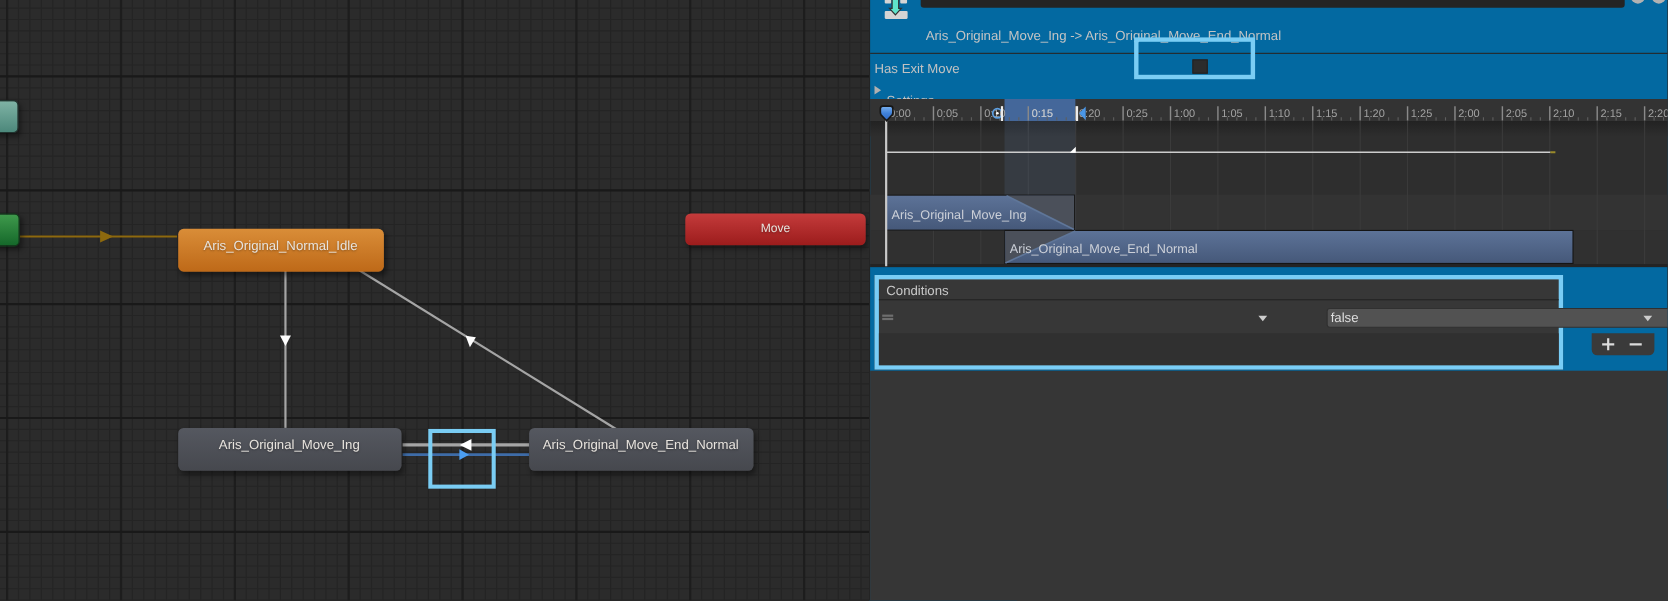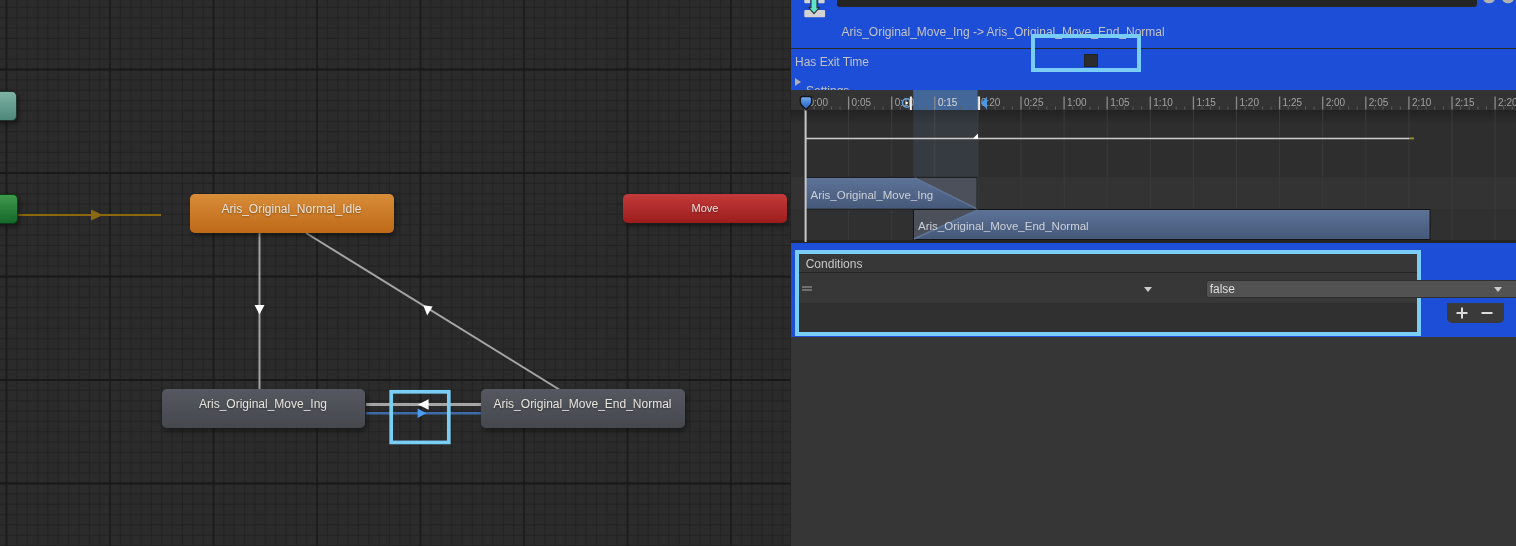--- a/index.html
+++ b/index.html
@@ -17,21 +17,21 @@
     display:flex; align-items:center; justify-content:center; padding-bottom:10px;
     box-shadow: 2px 3px 5px rgba(0,0,0,0.4);
     text-shadow: 0 1px 2px rgba(0,0,0,0.35);
   }
   .exit { padding-bottom:0; font-size:11px; }
   #graphsvg { position:absolute; left:0; top:0; }
 
   
   #insp {
     position:absolute; left:790px; top:0; width:726px; height:546px;
-    background:#1d4ed8; border-left:1px solid #242424;
+    background:#0369a1; border-left:1px solid #242424;
   }
   .lbl { position:absolute; color:#c2c2c2; font-size:12px; }
 </style>
 </head>
 <body>
 <div id="stage">
   <div id="graph">
     <svg id="graphsvg" width="790" height="546" viewBox="0 0 790 546">
       <g>
           <line x1="6.50" y1="0" x2="6.50" y2="546" stroke="#242424" stroke-width="1"></line>
@@ -190,42 +190,42 @@
       <line x1="366" y1="404.5" x2="481" y2="404.5" stroke="#a5a5a5" stroke-width="3"></line>
       <polygon points="418,404.5 428.6,399.2 428.6,409.8" fill="#ffffff"></polygon>
 
       <line x1="366" y1="413.3" x2="481" y2="413.3" stroke="#3e6ca8" stroke-width="2.4"></line>
       <polygon points="426.4,413.3 417.6,408.5 417.6,418.1" fill="#4b9ef2"></polygon>
 
       <rect x="391.2" y="391.8" width="57.6" height="50.6" fill="none" stroke="#7acdf4" stroke-width="3.7"></rect>
     </svg>
     <div class="node" style="left:-20px; top:91px; width:37px; height:30px; background:linear-gradient(#7fb3a5,#4c887b); border:1px solid #20342f;"></div>
     <div class="node" style="left:-20px; top:194px; width:38px; height:30px; background:linear-gradient(#3f9a4c,#15682a); border:1px solid #0f3d1a;"></div>
-    <div class="node" style="left:161.5px; top:194px; width:204px; height:39px; background:linear-gradient(#d98d38,#be6918);margin-left:28px;">Aris_Original_Normal_Idle</div>
+    <div class="node" style="left:161.5px; top:208px; width:187px; height:39px; background:linear-gradient(#d98d38,#be6918);">Aris_Original_Normal_Idle</div>
     <div class="node exit" style="left:623px; top:193.5px; width:164px; height:29.5px; background:linear-gradient(#c43b3b,#9c1c1c);">Move</div>
     <div class="node" style="left:161.5px; top:389.3px; width:203px; height:39px; background:linear-gradient(#555860,#46484e);">Aris_Original_Move_Ing</div>
     <div class="node" style="left:480.5px; top:389.3px; width:204px; height:39px; background:linear-gradient(#555860,#46484e);">Aris_Original_Move_End_Normal</div>
   </div>
 
   <div id="insp">
 
     <svg width="30" height="20" viewBox="0 0 30 20" style="position:absolute;left:10px;top:0;">
       <rect x="3.3" y="-3" width="6" height="6.2" rx="1" fill="#d4d4d4"></rect>
       <rect x="17.4" y="-3" width="6.2" height="6.2" rx="1" fill="#d4d4d4"></rect>
       <rect x="3.3" y="10" width="20.8" height="7.2" rx="1" fill="#d4d4d4"></rect>
       <path d="M 10 -2 L 10 7.6 L 7.6 7.6 L 13 13.6 L 18.4 7.6 L 16 7.6 L 16 -2 Z" fill="#5fe3cb" stroke="#303030" stroke-width="1.1"></path>
     </svg>
     <div style="position:absolute; left:46px; top:-6px; width:640px; height:13px; background:#242424; border-radius:3px;"></div>
     <svg width="50" height="6" viewBox="0 0 50 6" style="position:absolute; left:686px; top:0;">
         <circle cx="12" cy="-3.2" r="6.5" fill="#b2b2b2"></circle>
         <circle cx="31" cy="-3.2" r="6.5" fill="#b2b2b2"></circle>
       </svg>
     <div class="lbl" style="left:50.5px; top:25px; color:#c4c4c4;">Aris_Original_Move_Ing -&gt; Aris_Original_Move_End_Normal</div>
     <div style="position:absolute; left:0; top:47.5px; width:726px; height:1px; background:#272727;"></div>
-    <div class="lbl" style="left:4px; top:55px;">Has Exit Time</div>
+    <div class="lbl" style="left:4px; top:55px;">Has Exit Move</div>
     <div style="position:absolute; left:293px; top:53.7px; width:13.5px; height:13.5px; background:#2c2c2c; border:1px solid #222;"></div>
     <div style="position:absolute; left:240.3px; top:34.2px; width:110px; height:38px; border:4px solid #7acdf4;"></div>
     <div class="lbl" style="left:15px; top:84px;">Settings</div>
     <svg width="10" height="10" style="position:absolute;left:2px;top:77px;">
         <polygon points="2,1 8,5 2,9" fill="#b0b0b0"></polygon>
       </svg>
 
     <svg id="tlsvg" width="726" height="153" viewBox="0 0 726 153" style="position:absolute; left:0; top:90px;">
       <defs>
         <linearGradient id="barg" x1="0" y1="0" x2="0" y2="1">

